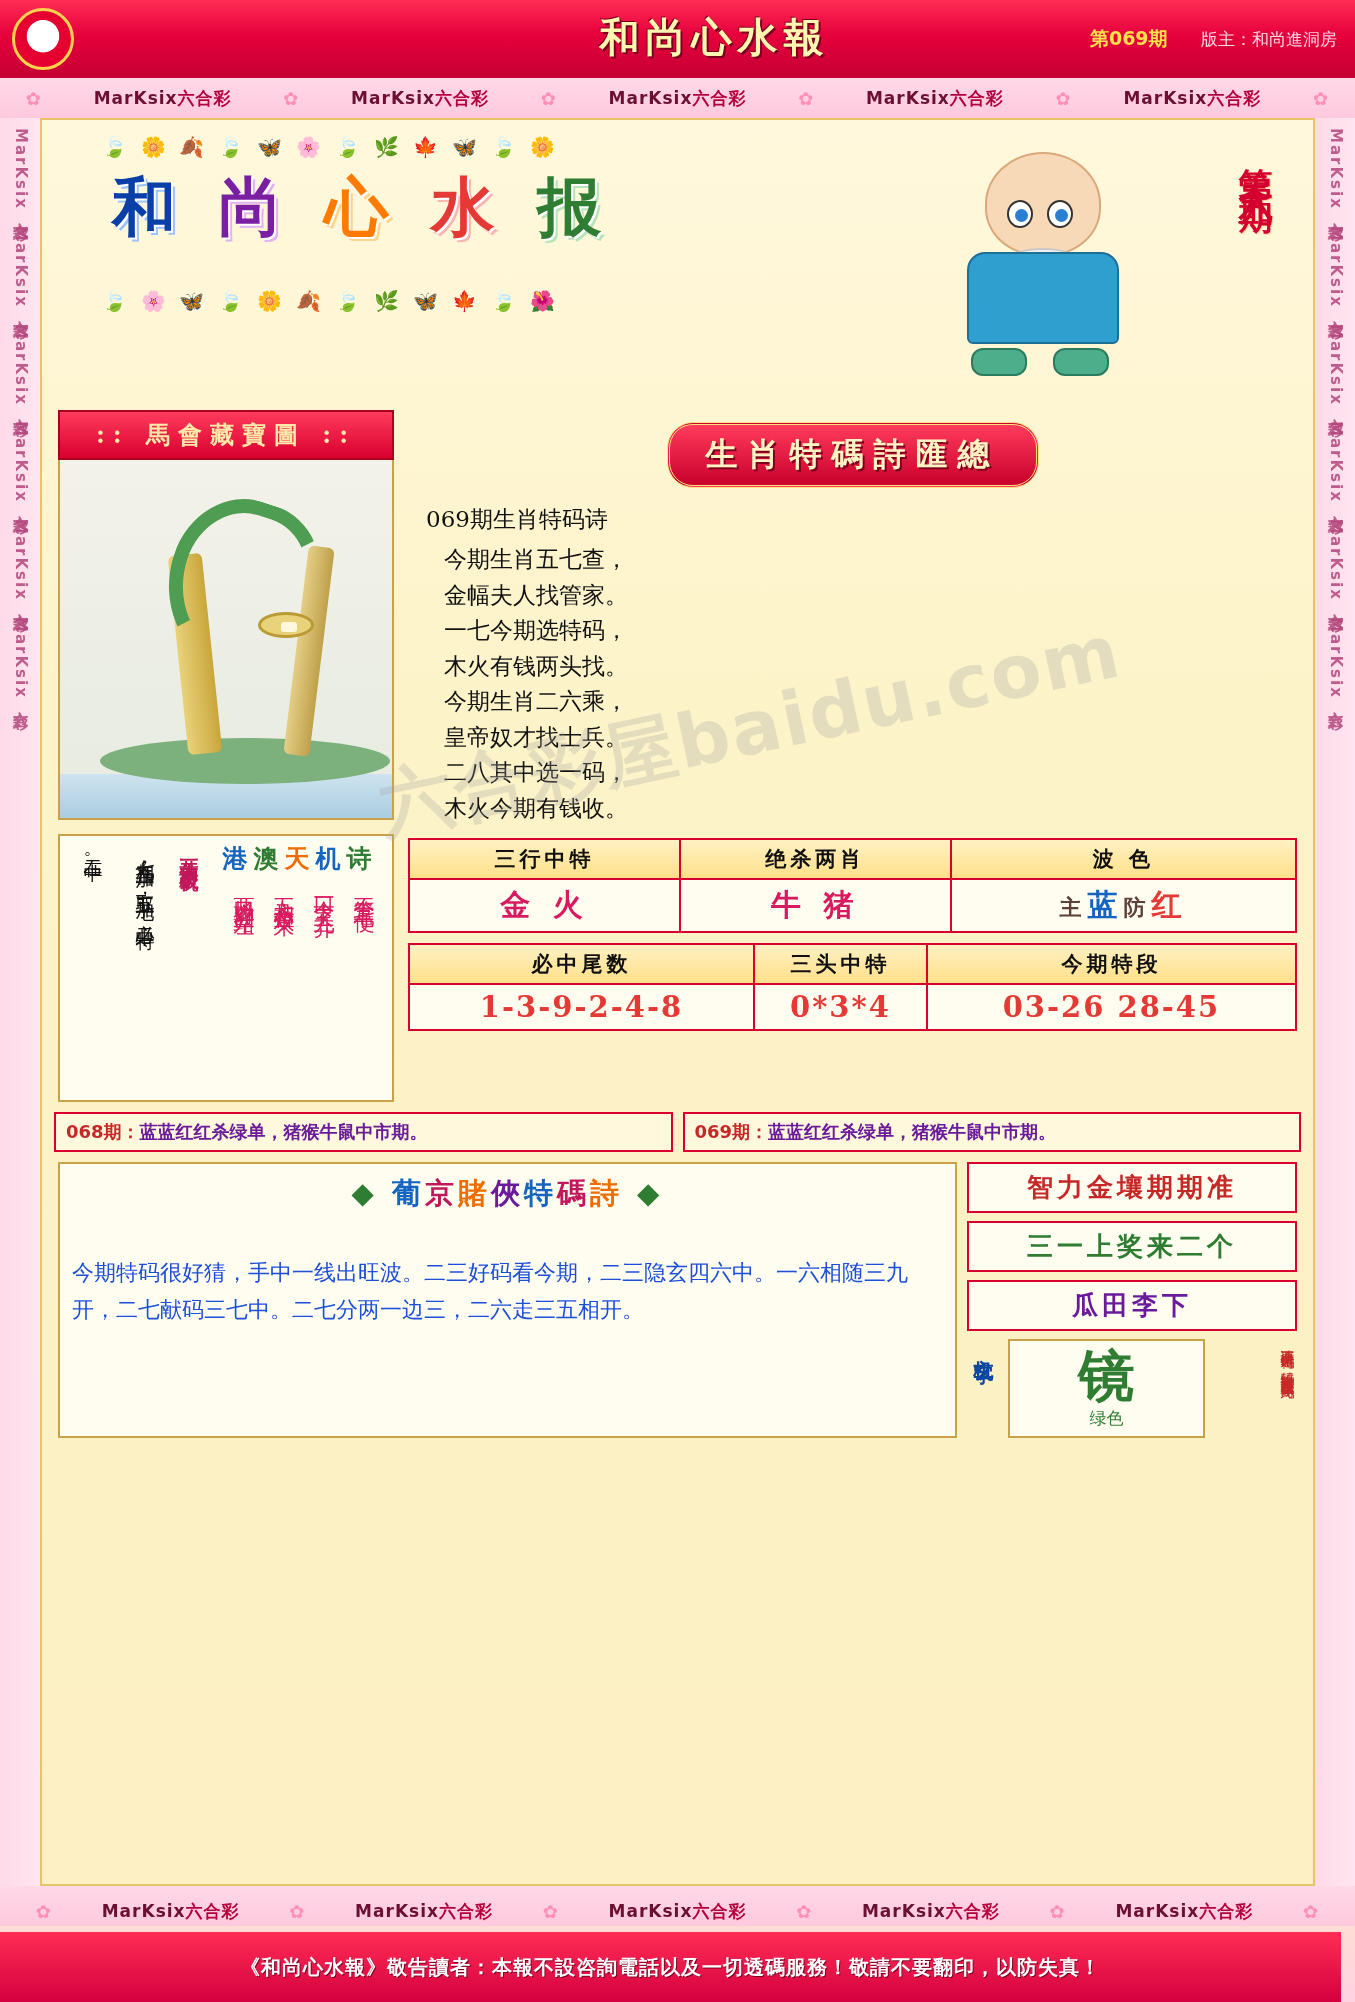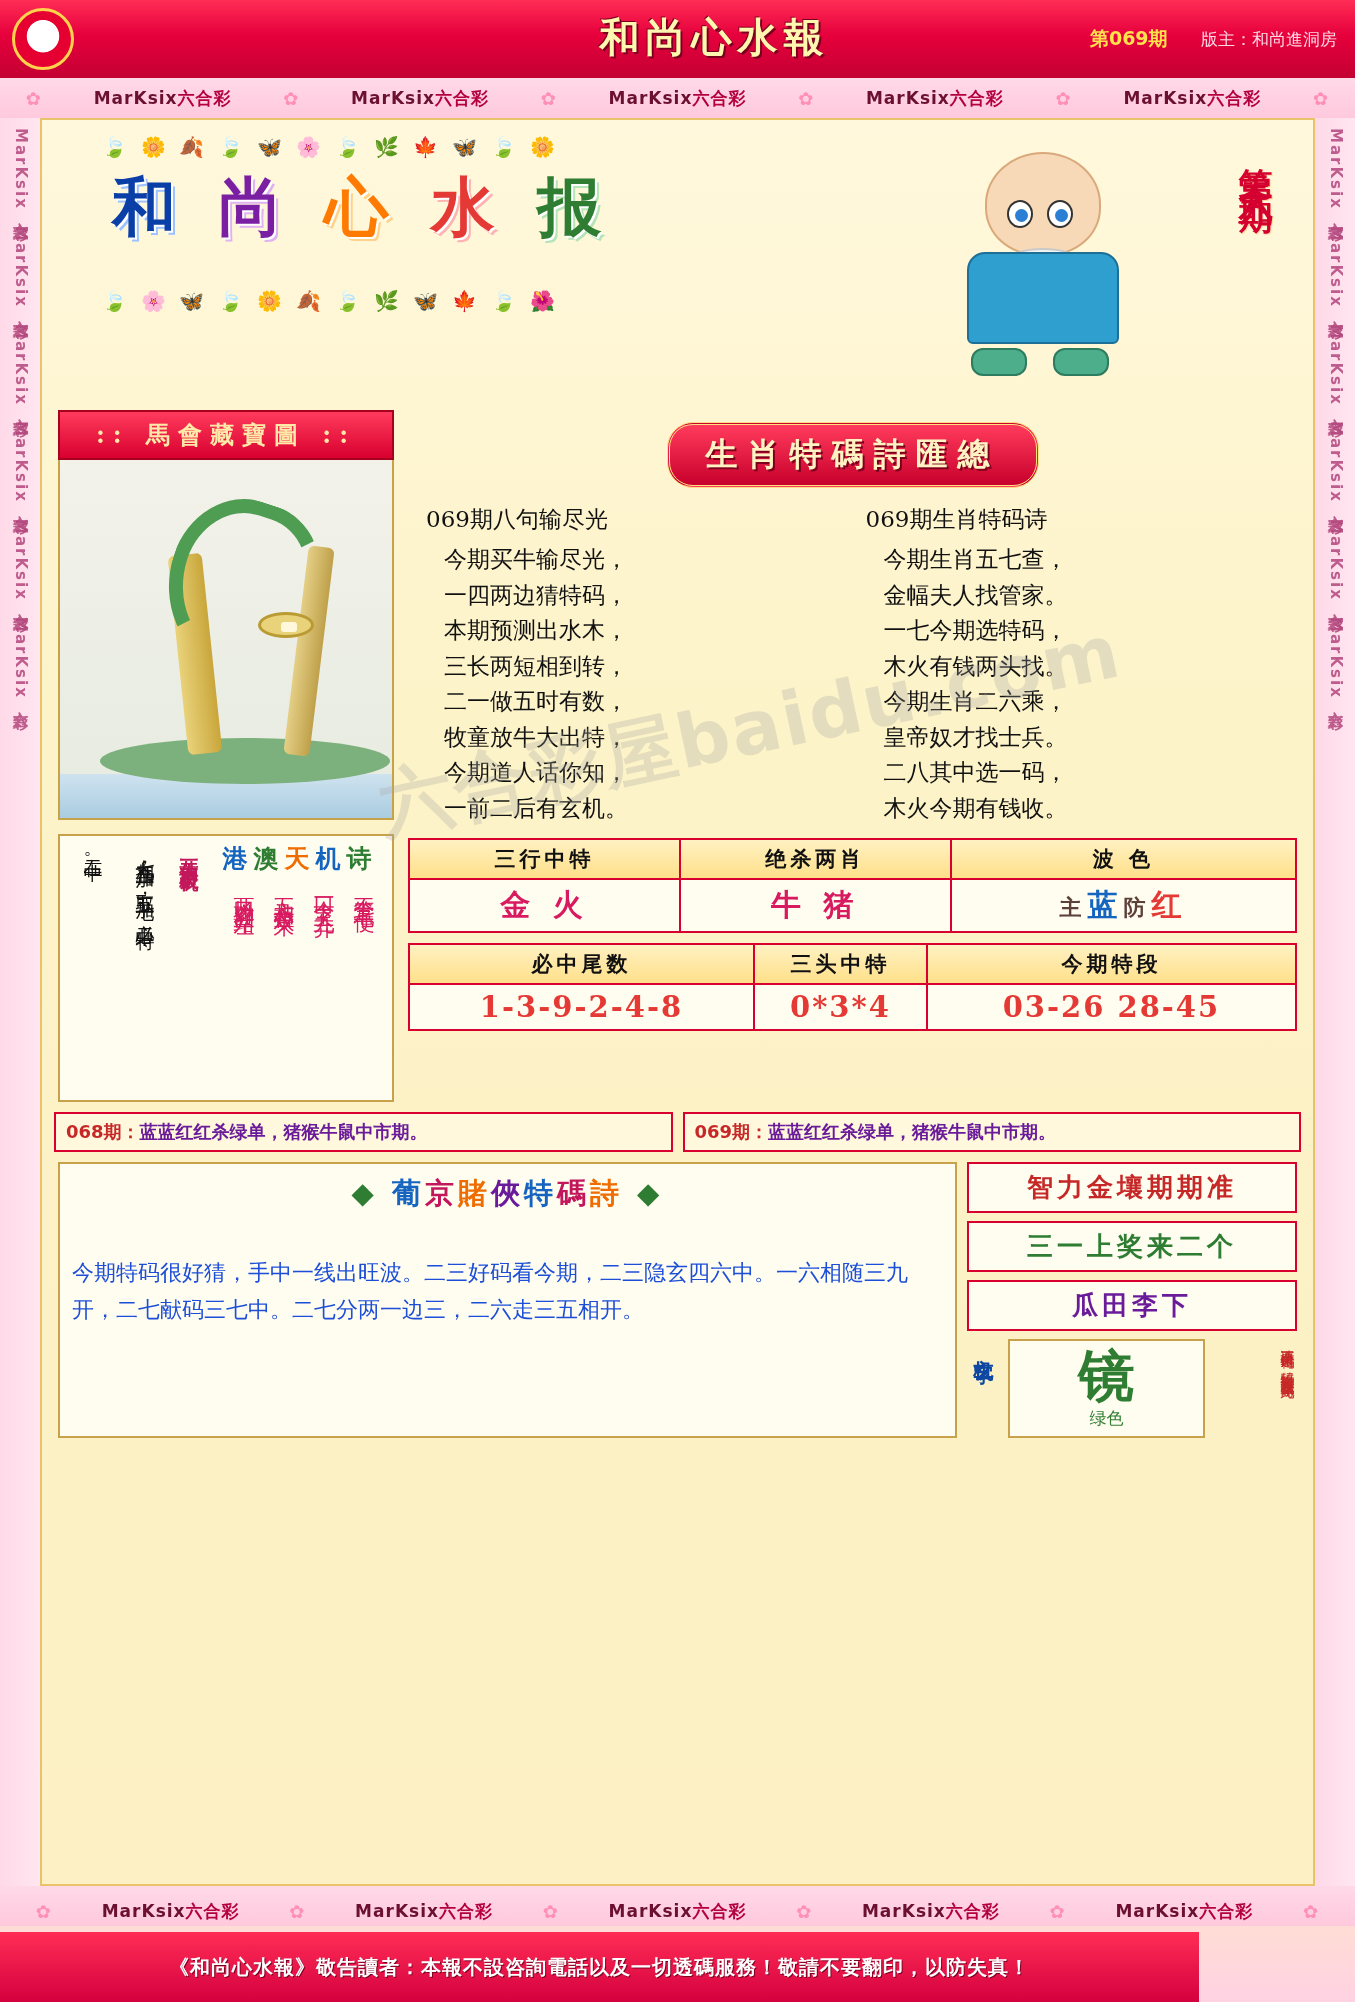--- a/index.html
+++ b/index.html
@@ -63,21 +63,21 @@
   }
   .sidebar.left { left:0; }
   .sidebar.right { right:0; }
   .sidebar .vtext {
     writing-mode:vertical-rl; text-orientation:mixed;
     color:#b3477d; font-size:15px; font-weight:bold; letter-spacing:2px;
     margin:10px auto; display:block; text-align:center; opacity:.85;
   }
 
   .footerbar {
-    position:absolute; left:0; top:1932px; width:1199px; height:70px;
+    position:absolute; left:0; top:1932px; width:1341px; height:70px;
     background:linear-gradient(180deg,#ff2d55,#d4003f);
     color:#fff; display:flex; align-items:center; justify-content:center;
     font-size:20px; font-weight:bold; letter-spacing:1px;
     text-shadow:1px 1px 0 #7a0020;
   }
 
   
   .content {
     position:absolute; left:40px; top:118px; width:1275px; height:1768px;
     background:linear-gradient(180deg,#fff8dc 0%, #fdf3c8 35%, #fcf0c4 100%);
@@ -366,31 +366,20 @@
           </div>
         </div>
       </div>
 
       <div class="col-right">
         <div class="poem-title">
           <span class="inner">生肖特碼詩匯總</span>
         </div>
 
         <div class="two-poems">
-          <div class="poem">
-            <h4>069期八句输尽光</h4>
-            <p>今期买牛输尽光，</p>
-            <p>一四两边猜特码，</p>
-            <p>本期预测出水木，</p>
-            <p>三长两短相到转，</p>
-            <p>二一做五时有数，</p>
-            <p>牧童放牛大出特，</p>
-            <p>今期道人话你知，</p>
-            <p>一前二后有玄机。</p>
-          </div>
           <div class="poem">
             <h4>069期生肖特码诗</h4>
             <p>今期生肖五七查，</p>
             <p>金幅夫人找管家。</p>
             <p>一七今期选特码，</p>
             <p>木火有钱两头找。</p>
             <p>今期生肖二六乘，</p>
             <p>皇帝奴才找士兵。</p>
             <p>二八其中选一码，</p>
             <p>木火今期有钱收。</p>

